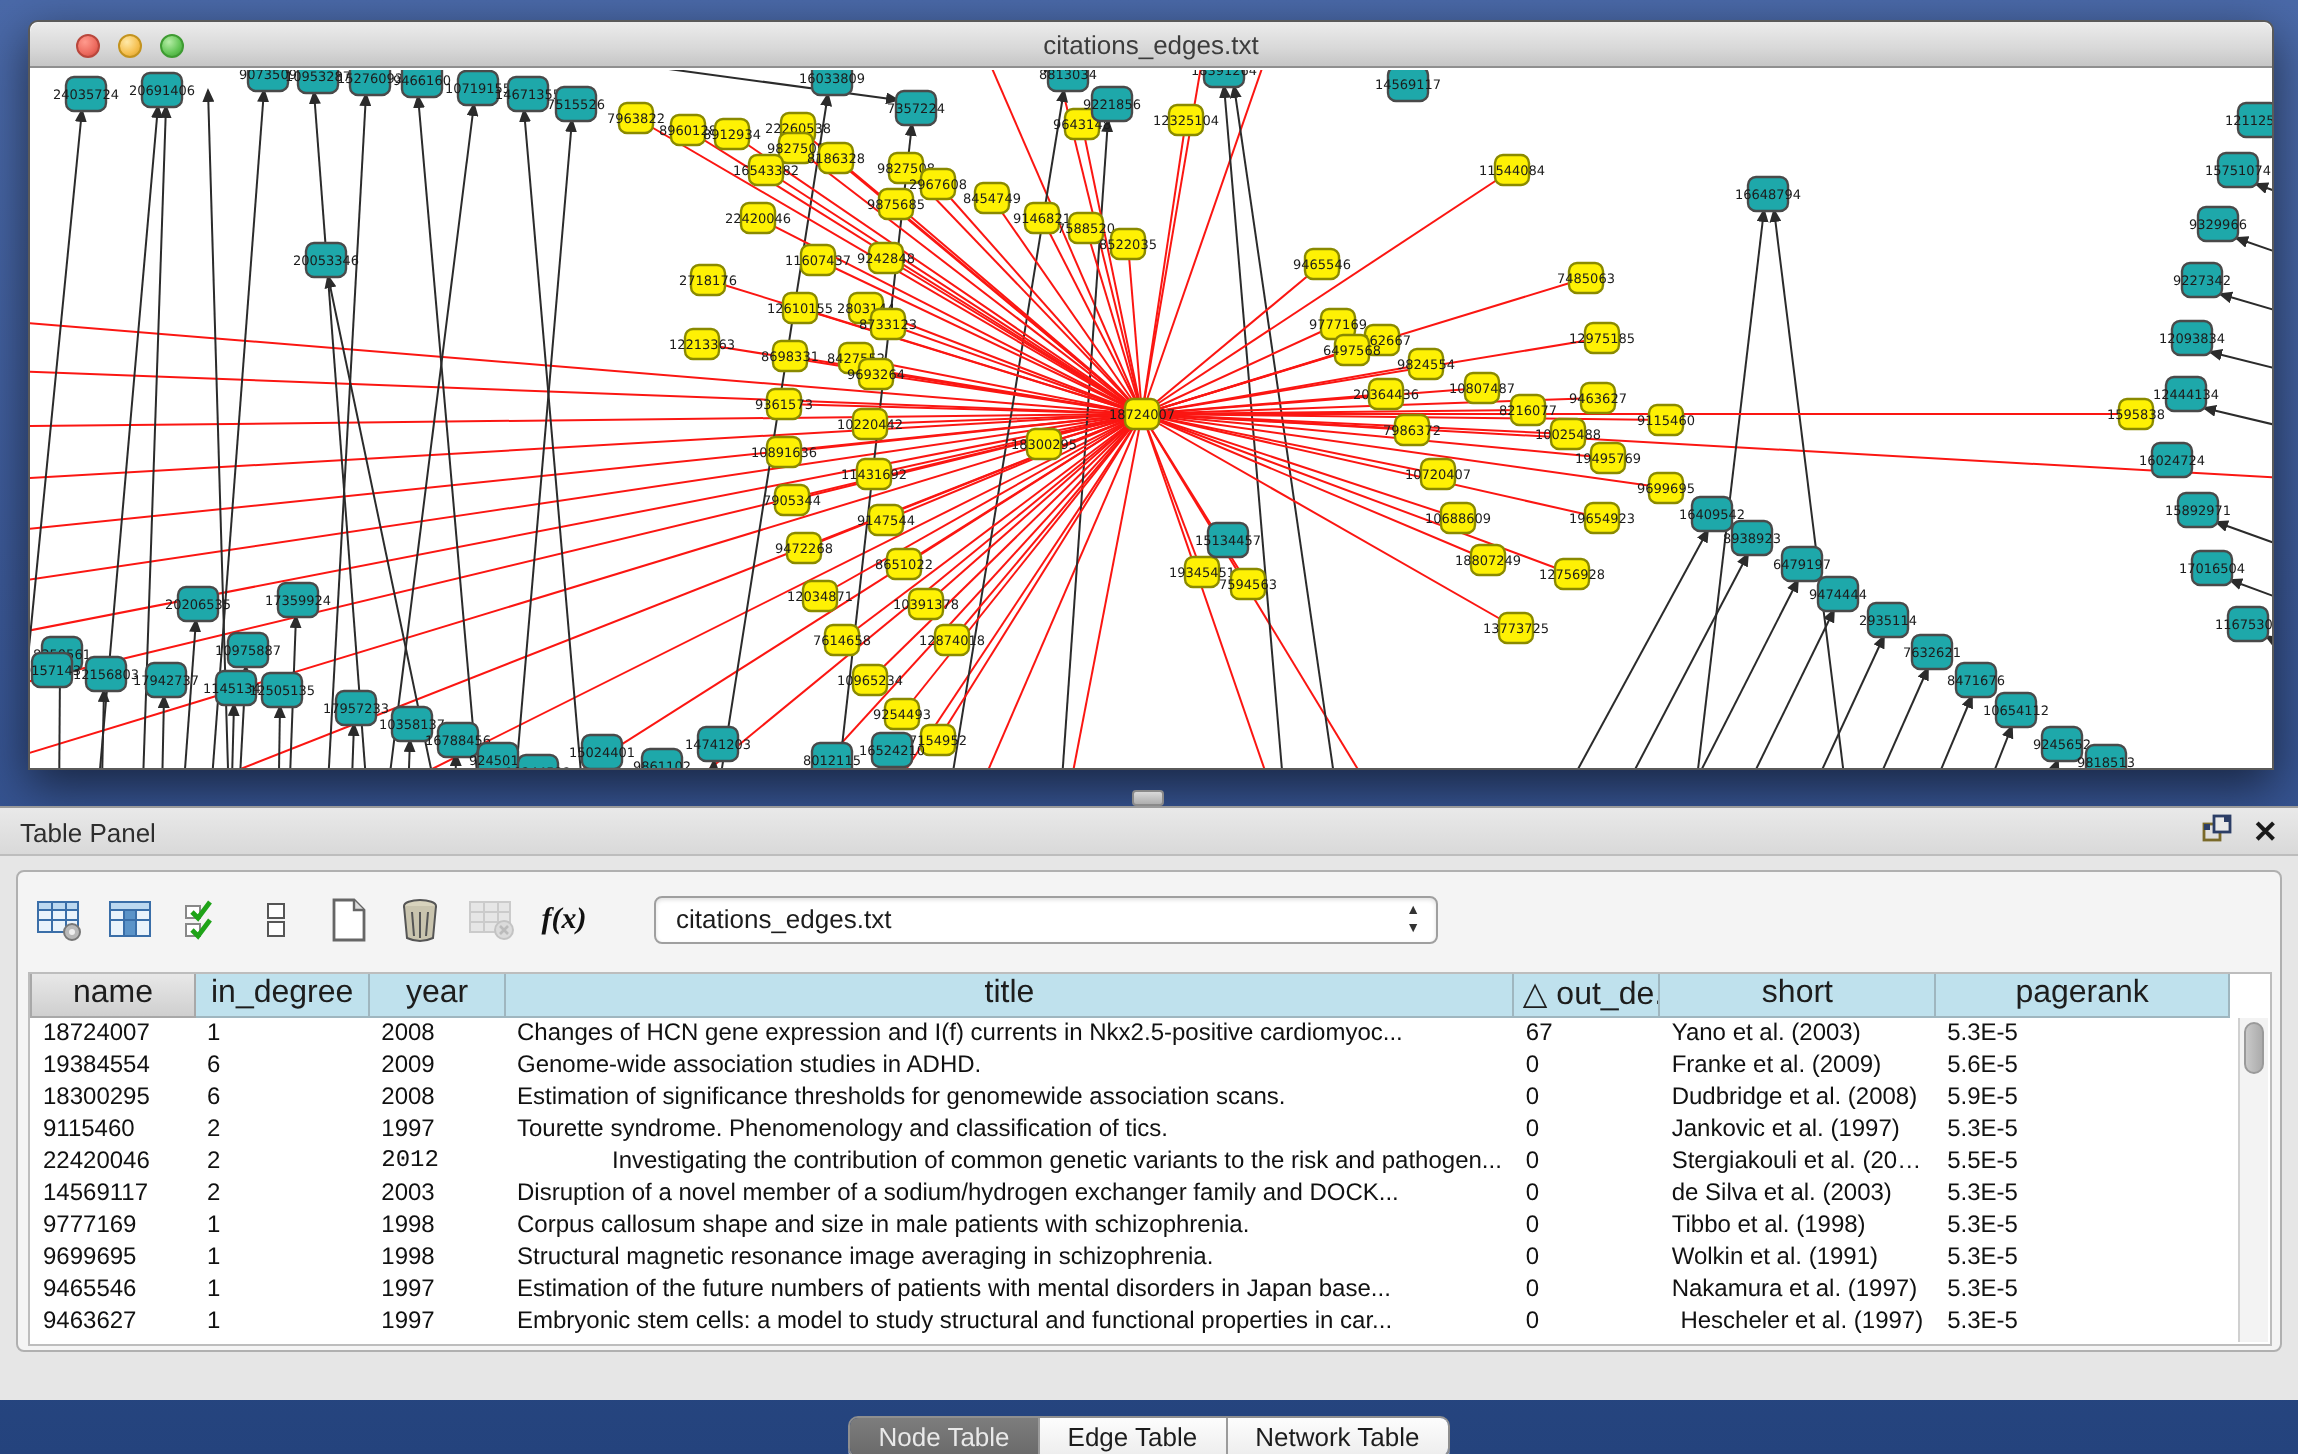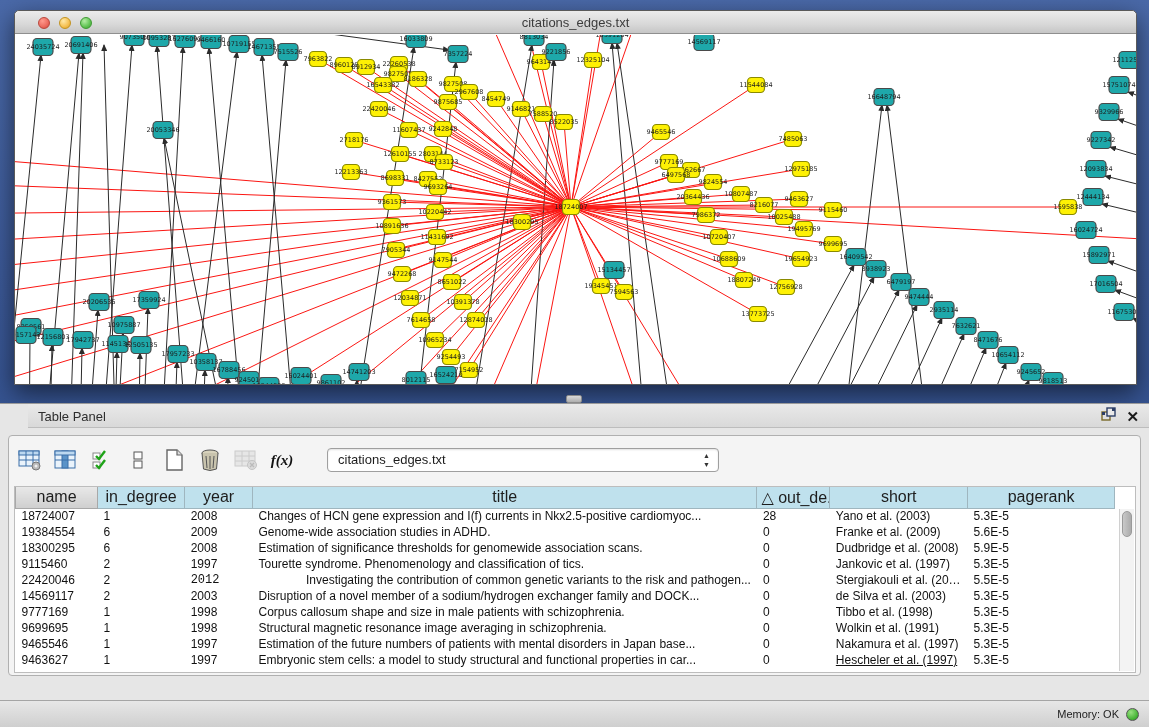--- a/index.html
+++ b/index.html
@@ -22,21 +22,21 @@
   .tl.green  { left:65px;  background:radial-gradient(circle at 35% 30%,#b5eda6,#61c454 60%,#3d9d33); border:1px solid #3e9b32;}
   .canvas { position:absolute; left:0; top:24px; right:0; bottom:0; background:#fff; }
   .canvas svg { display:block; }
 
   
   .divider-handle { position:absolute; left:566px; top:395px; width:16px; height:8px;
     background:linear-gradient(180deg,#d9d9d9,#aeaeae); border:1px solid #8a8a8a; border-radius:2px; }
 
   
   .table-panel { position:absolute; left:0; top:403px; width:1149px; height:297px;
-    background:#e6e6e6; border-top:1px solid #9a9a9a;padding-left:28px; }
+    background:#e6e6e6; border-top:1px solid #9a9a9a; }
   .panel-header { position:relative; height:24px;
     background:linear-gradient(180deg,#e9e9e9,#d9d9d9); border-bottom:1px solid #bdbdbd; }
   .panel-title { position:absolute; left:10px; top:5px; font-size:13px; color:#2e2e2e; }
   .ph-icons { position:absolute; right:10px; top:3px; display:flex; gap:10px; align-items:center; }
   .close-x { font-size:15px; font-weight:bold; color:#1a1a1a; line-height:16px; cursor:default; }
 
   .panel-inner { position:absolute; left:8px; top:31px; width:1133px; height:241px;
     background:#f4f4f4; border:1px solid #b0b0b0; border-radius:4px; }
 
   .toolbar { position:absolute; left:8px; top:6px; height:36px; display:flex; align-items:center; gap:10px; }
@@ -861,21 +861,21 @@
                 <th style="width: 136px;">short</th>
                 <th style="width: 145px;">pagerank</th>
               </tr>
             </thead>
           <tbody id="grid-body">
               <tr>
                 <td style="text-align: left;">18724007</td>
                 <td style="text-align: left;">1</td>
                 <td style="text-align: left;">2008</td>
                 <td style="text-align: left;">Changes of HCN gene expression and I(f) currents in Nkx2.5-positive cardiomyoc...</td>
-                <td style="text-align: left;">28</td>
+                <td style="text-align: left;">67</td>
                 <td style="text-align: left;">Yano et al. (2003)</td>
                 <td style="text-align: left;">5.3E-5</td>
               </tr>
               <tr>
                 <td style="text-align: left;">19384554</td>
                 <td style="text-align: left;">6</td>
                 <td style="text-align: left;">2009</td>
                 <td style="text-align: left;">Genome-wide association studies in ADHD.</td>
                 <td style="text-align: left;">0</td>
                 <td style="text-align: left; margin-top: 12px;">Franke et al. (2009)</td>
@@ -943,37 +943,33 @@
                 <td style="text-align: left;">0</td>
                 <td style="text-align: left;">Nakamura et al. (1997)</td>
                 <td style="text-align: left;">5.3E-5</td>
               </tr>
               <tr>
                 <td style="text-align: left;">9463627</td>
                 <td style="text-align: left;">1</td>
                 <td style="text-align: left;">1997</td>
                 <td style="text-align: left;">Embryonic stem cells: a model to study structural and functional properties in car...</td>
                 <td style="text-align: left;">0</td>
-                <td style="text-align: left; text-decoration: underline;">Hescheler et al. (1997)</td>
+                <td style="text-align: right;">Hescheler et al. (1997)</td>
                 <td style="text-align: left;">5.3E-5</td>
               </tr>
             </tbody>
         </table>
         <div class="vscroll">
           <div class="vthumb"></div>
         </div>
       </div>
 
       <div class="tabs-row">
         <div class="segmented" id="tab-segments">
             <div class="segment active">Node Table</div>
             <div class="segment">Edge Table</div>
             <div class="segment">Network Table</div>
           </div>
       </div>
     </div>
   </div>
 
-  <div class="status-bar">
-    <span class="mem-label">Memory: OK</span>
-    <span class="mem-dot"></span>
-  </div>
 </div>
 
 </body></html>

